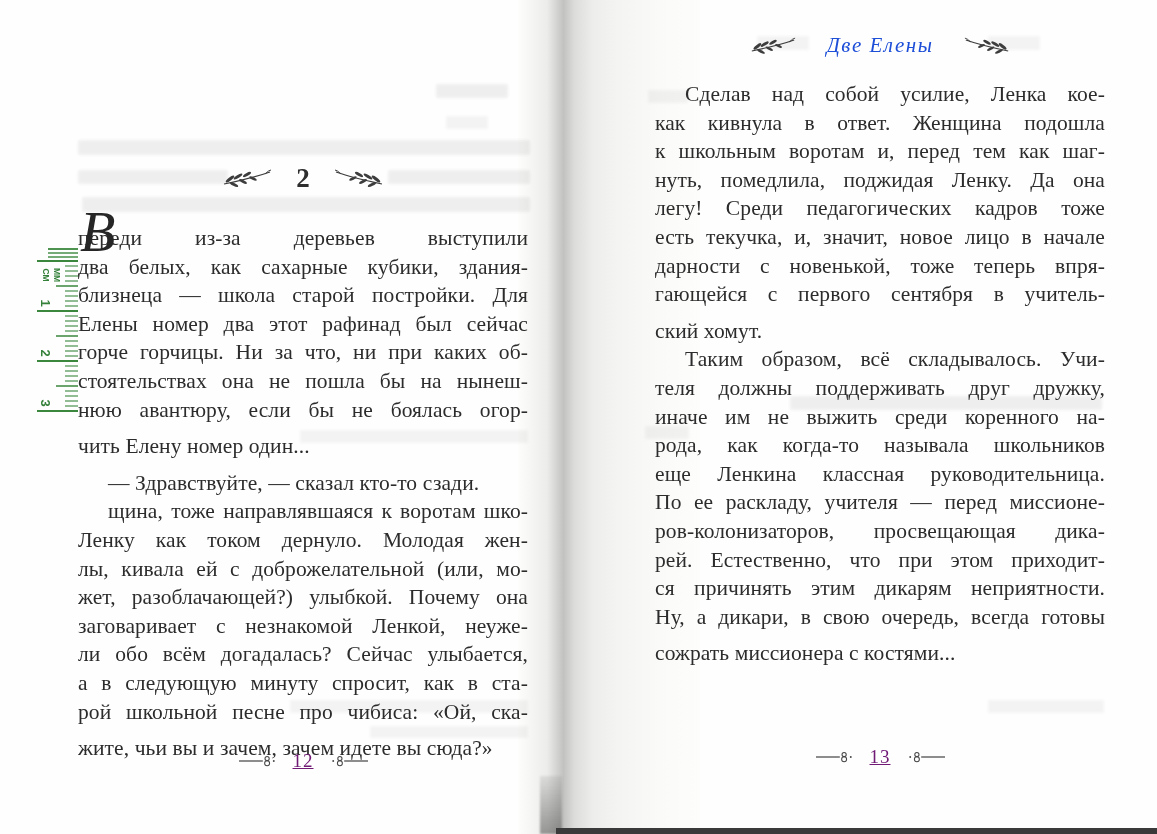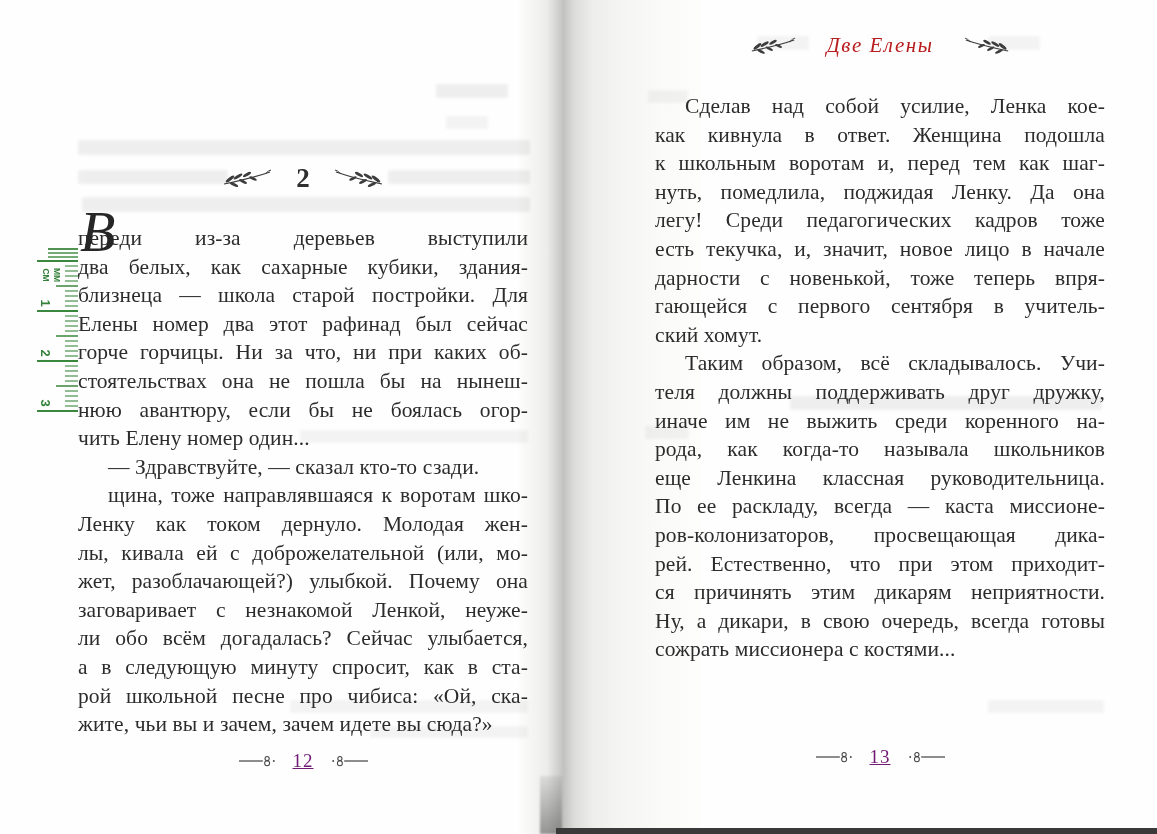--- a/index.html
+++ b/index.html
@@ -23,33 +23,33 @@
   .edge-bar{left:556px;bottom:0;height:6px;width:601px;background:#3a3a3a;}
   
   .bt{background:#6d6d6d;opacity:.10;filter:blur(1.8px);border-radius:2px;}
   .bt.lite{opacity:.07;}
   
   .textcol{width:450px;font-size:21.5px;letter-spacing:.1px;}
   .tline{
     height:28.6px;line-height:28.6px;overflow:hidden;
     text-align:justify;text-align-last:justify;white-space:normal;
   }
-  .tline.last{text-align-last:left;}
+  .tline.last{text-align-last:left;margin-top:8px;}
   .para{position:relative;}
   .para .tline:first-child{text-indent:30px;}
   .para.para-dc .tline:first-child{text-indent:62px;}
   .dropcap{
     position:absolute;left:2px;top:-21px;
     font-size:58px;line-height:1;font-style:italic;color:#262626;
     font-family:"Liberation Serif",serif;
   }
   
   .head-row{display:flex;align-items:center;justify-content:center;gap:24px;}
   .chapter-num{font-size:27px;font-weight:bold;color:#2e2e2e;}
-  .runhead{font-size:21px;font-style:italic;letter-spacing:1.5px;color:#b91c1c;}
+  .runhead{font-size:21px;font-style:italic;letter-spacing:1.5px;color:#1d4ed8;}
   .foot-row{display:flex;align-items:center;justify-content:center;gap:13px;}
   .pagenum{font-size:19px;color:#701a75;letter-spacing:1px;text-decoration:underline;}
   .mirror{transform:scaleX(-1);}
   svg{display:block;}
 </style>
 </head>
 <body>
 
 <svg width="0" height="0" style="position:absolute">
   <defs>
@@ -144,39 +144,39 @@
 <div class="abs head-row" style="left:655px;top:30px;width:450px;height:30px;gap:30px">
   <svg width="46" height="19" viewBox="0 0 50 20">
       <use href="#sprig"></use>
     </svg>
   <span class="runhead">Две Елены</span>
   <svg class="mirror" width="46" height="19" viewBox="0 0 50 20">
       <use href="#sprig"></use>
     </svg>
 </div>
 
-<div class="abs textcol" style="left:655px;top:92px">
+<div class="abs textcol" style="left:655px;top:80px">
   <div class="para">
       <div class="tline">Сделав над собой усилие, Ленка кое-</div>
       <div class="tline">как кивнула в ответ. Женщина подошла</div>
       <div class="tline">к школьным воротам и, перед тем как шаг-</div>
       <div class="tline">нуть, помедлила, поджидая Ленку. Да она</div>
       <div class="tline">легу! Среди педагогических кадров тоже</div>
       <div class="tline">есть текучка, и, значит, новое лицо в начале</div>
       <div class="tline">дарности с новенькой, тоже теперь впря-</div>
       <div class="tline">гающейся с первого сентября в учитель-</div>
       <div class="tline last">ский хомут.</div>
     </div>
   <div class="para">
       <div class="tline">Таким образом, всё складывалось. Учи-</div>
       <div class="tline">теля должны поддерживать друг дружку,</div>
       <div class="tline">иначе им не выжить среди коренного на-</div>
       <div class="tline">рода, как когда-то называла школьников</div>
       <div class="tline">еще Ленкина классная руководительница.</div>
-      <div class="tline">По ее раскладу, всегда — каста миссионе-</div>
+      <div class="tline">По ее раскладу, учителя — перед миссионе-</div>
       <div class="tline">ров-колонизаторов, просвещающая дика-</div>
       <div class="tline">рей. Естественно, что при этом приходит-</div>
       <div class="tline">ся причинять этим дикарям неприятности.</div>
       <div class="tline">Ну, а дикари, в свою очередь, всегда готовы</div>
       <div class="tline last">сожрать миссионера с костями...</div>
     </div>
 </div>
 
 <div class="abs foot-row" style="left:655px;top:746px;width:450px">
   <svg width="42" height="14" viewBox="0 0 44 14">

